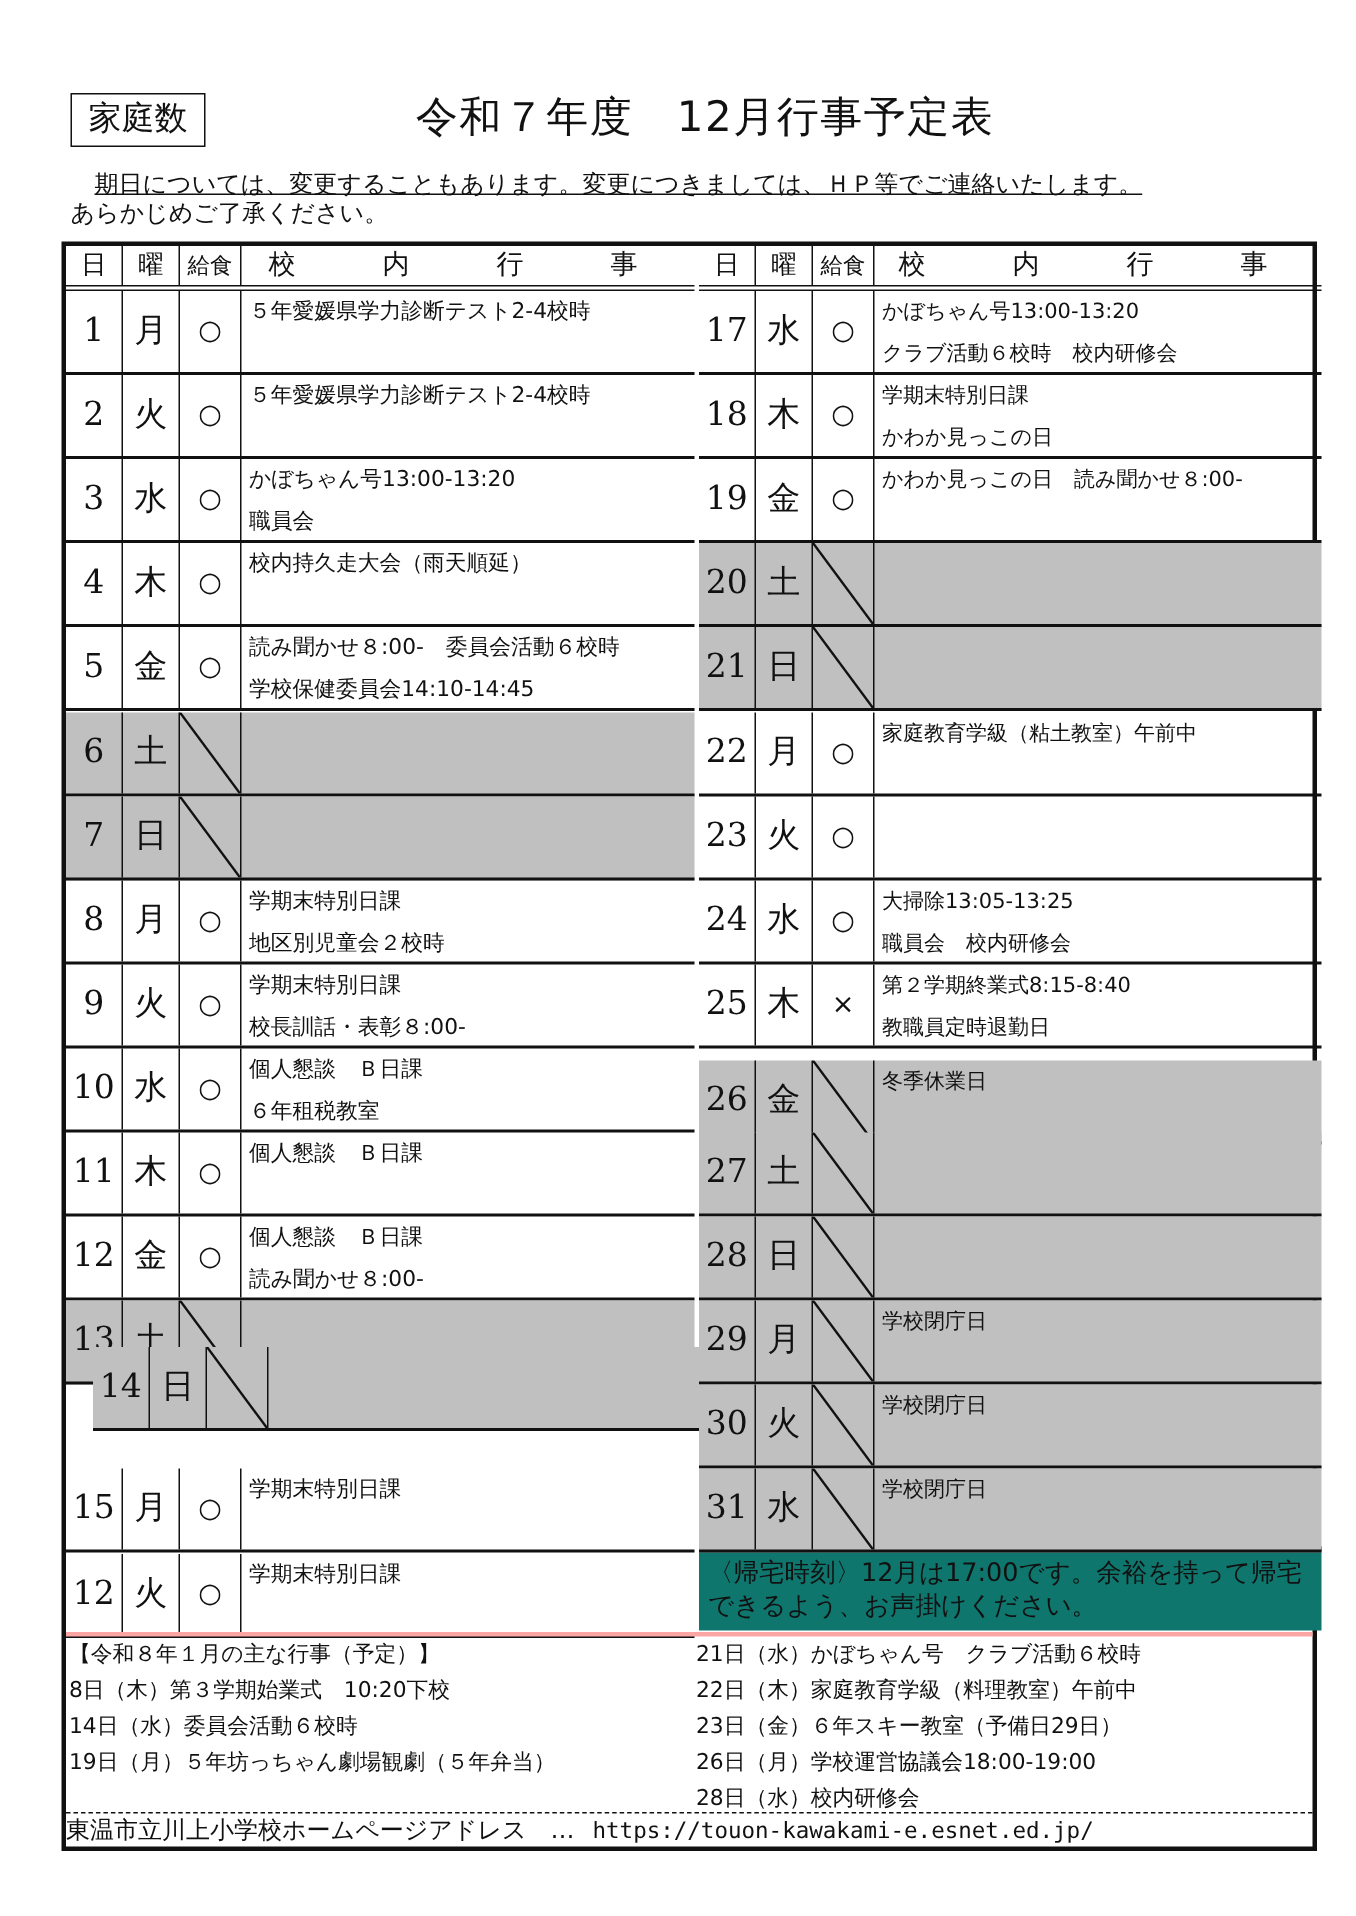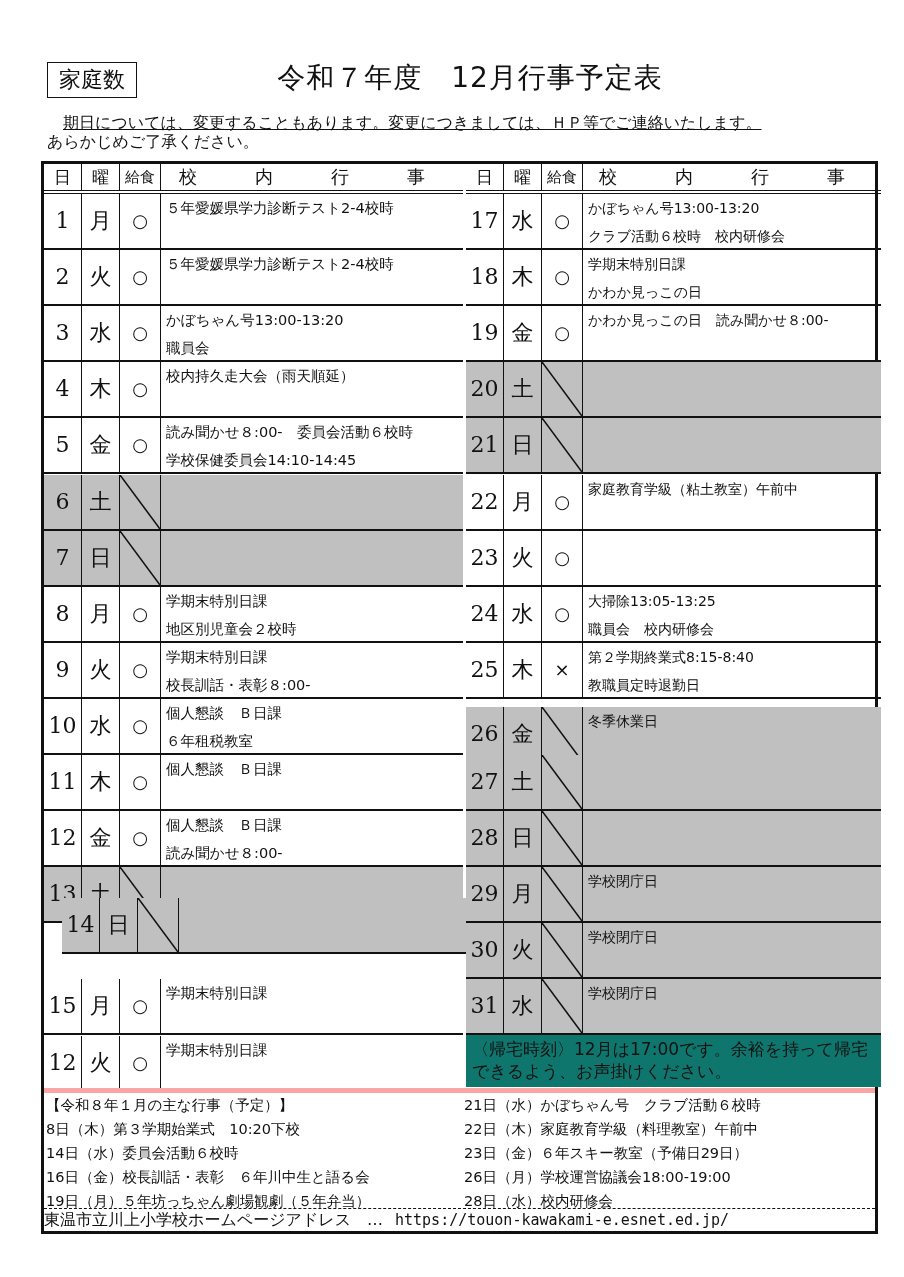--- a/index.html
+++ b/index.html
@@ -18,21 +18,21 @@
   .hdr .cell.ev { letter-spacing:20px; border-right:none; }
   .row { position:absolute; left:0; width:100%; height:56px; border-bottom:2px solid #111; box-sizing:border-box; }
   .row.holiday { background:#c0c0c0; }
   .c-day { left:0; width:38px; font-size:22px; line-height:54px; font-family:"DejaVu Serif","Liberation Serif",serif; }
   .c-wd { left:38px; width:38px; font-size:22px; line-height:54px; }
   .c-lunch { left:76px; width:41px; font-size:18px; line-height:54px; }
   .c-ev { left:117px; right:0; width:auto; border-right:none; text-align:left; font-size:14.5px; line-height:28px; padding-left:5px; white-space:nowrap; overflow:hidden; }
   .half.right .c-ev { font-size:14px; }
   .slash { position:absolute; left:0; top:0; width:100%; height:100%; }
   .homenote { position:absolute; left:0; width:100%; height:56px; padding:4px 8px 0 6px; box-sizing:border-box; font-size:17px; line-height:22px; font-family:"DejaVu Sans","Liberation Sans",sans-serif; background:#0f766e; border-top:3px solid #111; }
-  .footer { position:absolute; left:0; top:924px; width:100%; height:143px; border-top:5px solid #fca5a5; box-sizing:border-box; font-family:"DejaVu Sans","Liberation Sans",sans-serif; }
+  .footer { position:absolute; left:0; top:924px; width:100%; height:143px; border-top:3px solid #fca5a5; box-sizing:border-box; font-family:"DejaVu Sans","Liberation Sans",sans-serif; }
   .jan-col { position:absolute; top:0; font-size:14.5px; line-height:24px; }
   .jan-col.l { left:2px; width:410px; }
   .jan-col.r { left:420px; width:410px; }
   .jan-col div { white-space:nowrap; }
   .address { position:absolute; left:0; bottom:0; width:100%; height:23px; border-top:1.5px dashed #111; font-size:16px; line-height:22px; box-sizing:border-box; white-space:nowrap; }
   .address .url { font-family:"DejaVu Sans Mono","Liberation Mono",monospace; font-size:15px; margin-left:12px; }
 </style>
 </head>
 <body>
 
@@ -348,21 +348,20 @@
           <div>学校閉庁日</div>
         </div>
       </div>
     </div>
 
   <div class="footer">
     <div class="jan-col l">
       <div>【令和８年１月の主な行事（予定）】</div>
       <div> 8日（木）第３学期始業式　10:20下校</div>
       <div>14日（水）委員会活動６校時</div>
-      <div>16日（金）校長訓話・表彰　６年川中生と語る会</div>
       <div>19日（月）５年坊っちゃん劇場観劇（５年弁当）</div>
     </div>
     <div class="jan-col r">
       <div>21日（水）かぼちゃん号　クラブ活動６校時</div>
       <div>22日（木）家庭教育学級（料理教室）午前中</div>
       <div>23日（金）６年スキー教室（予備日29日）</div>
       <div>26日（月）学校運営協議会18:00-19:00</div>
       <div>28日（水）校内研修会</div>
     </div>
     <div class="address">

